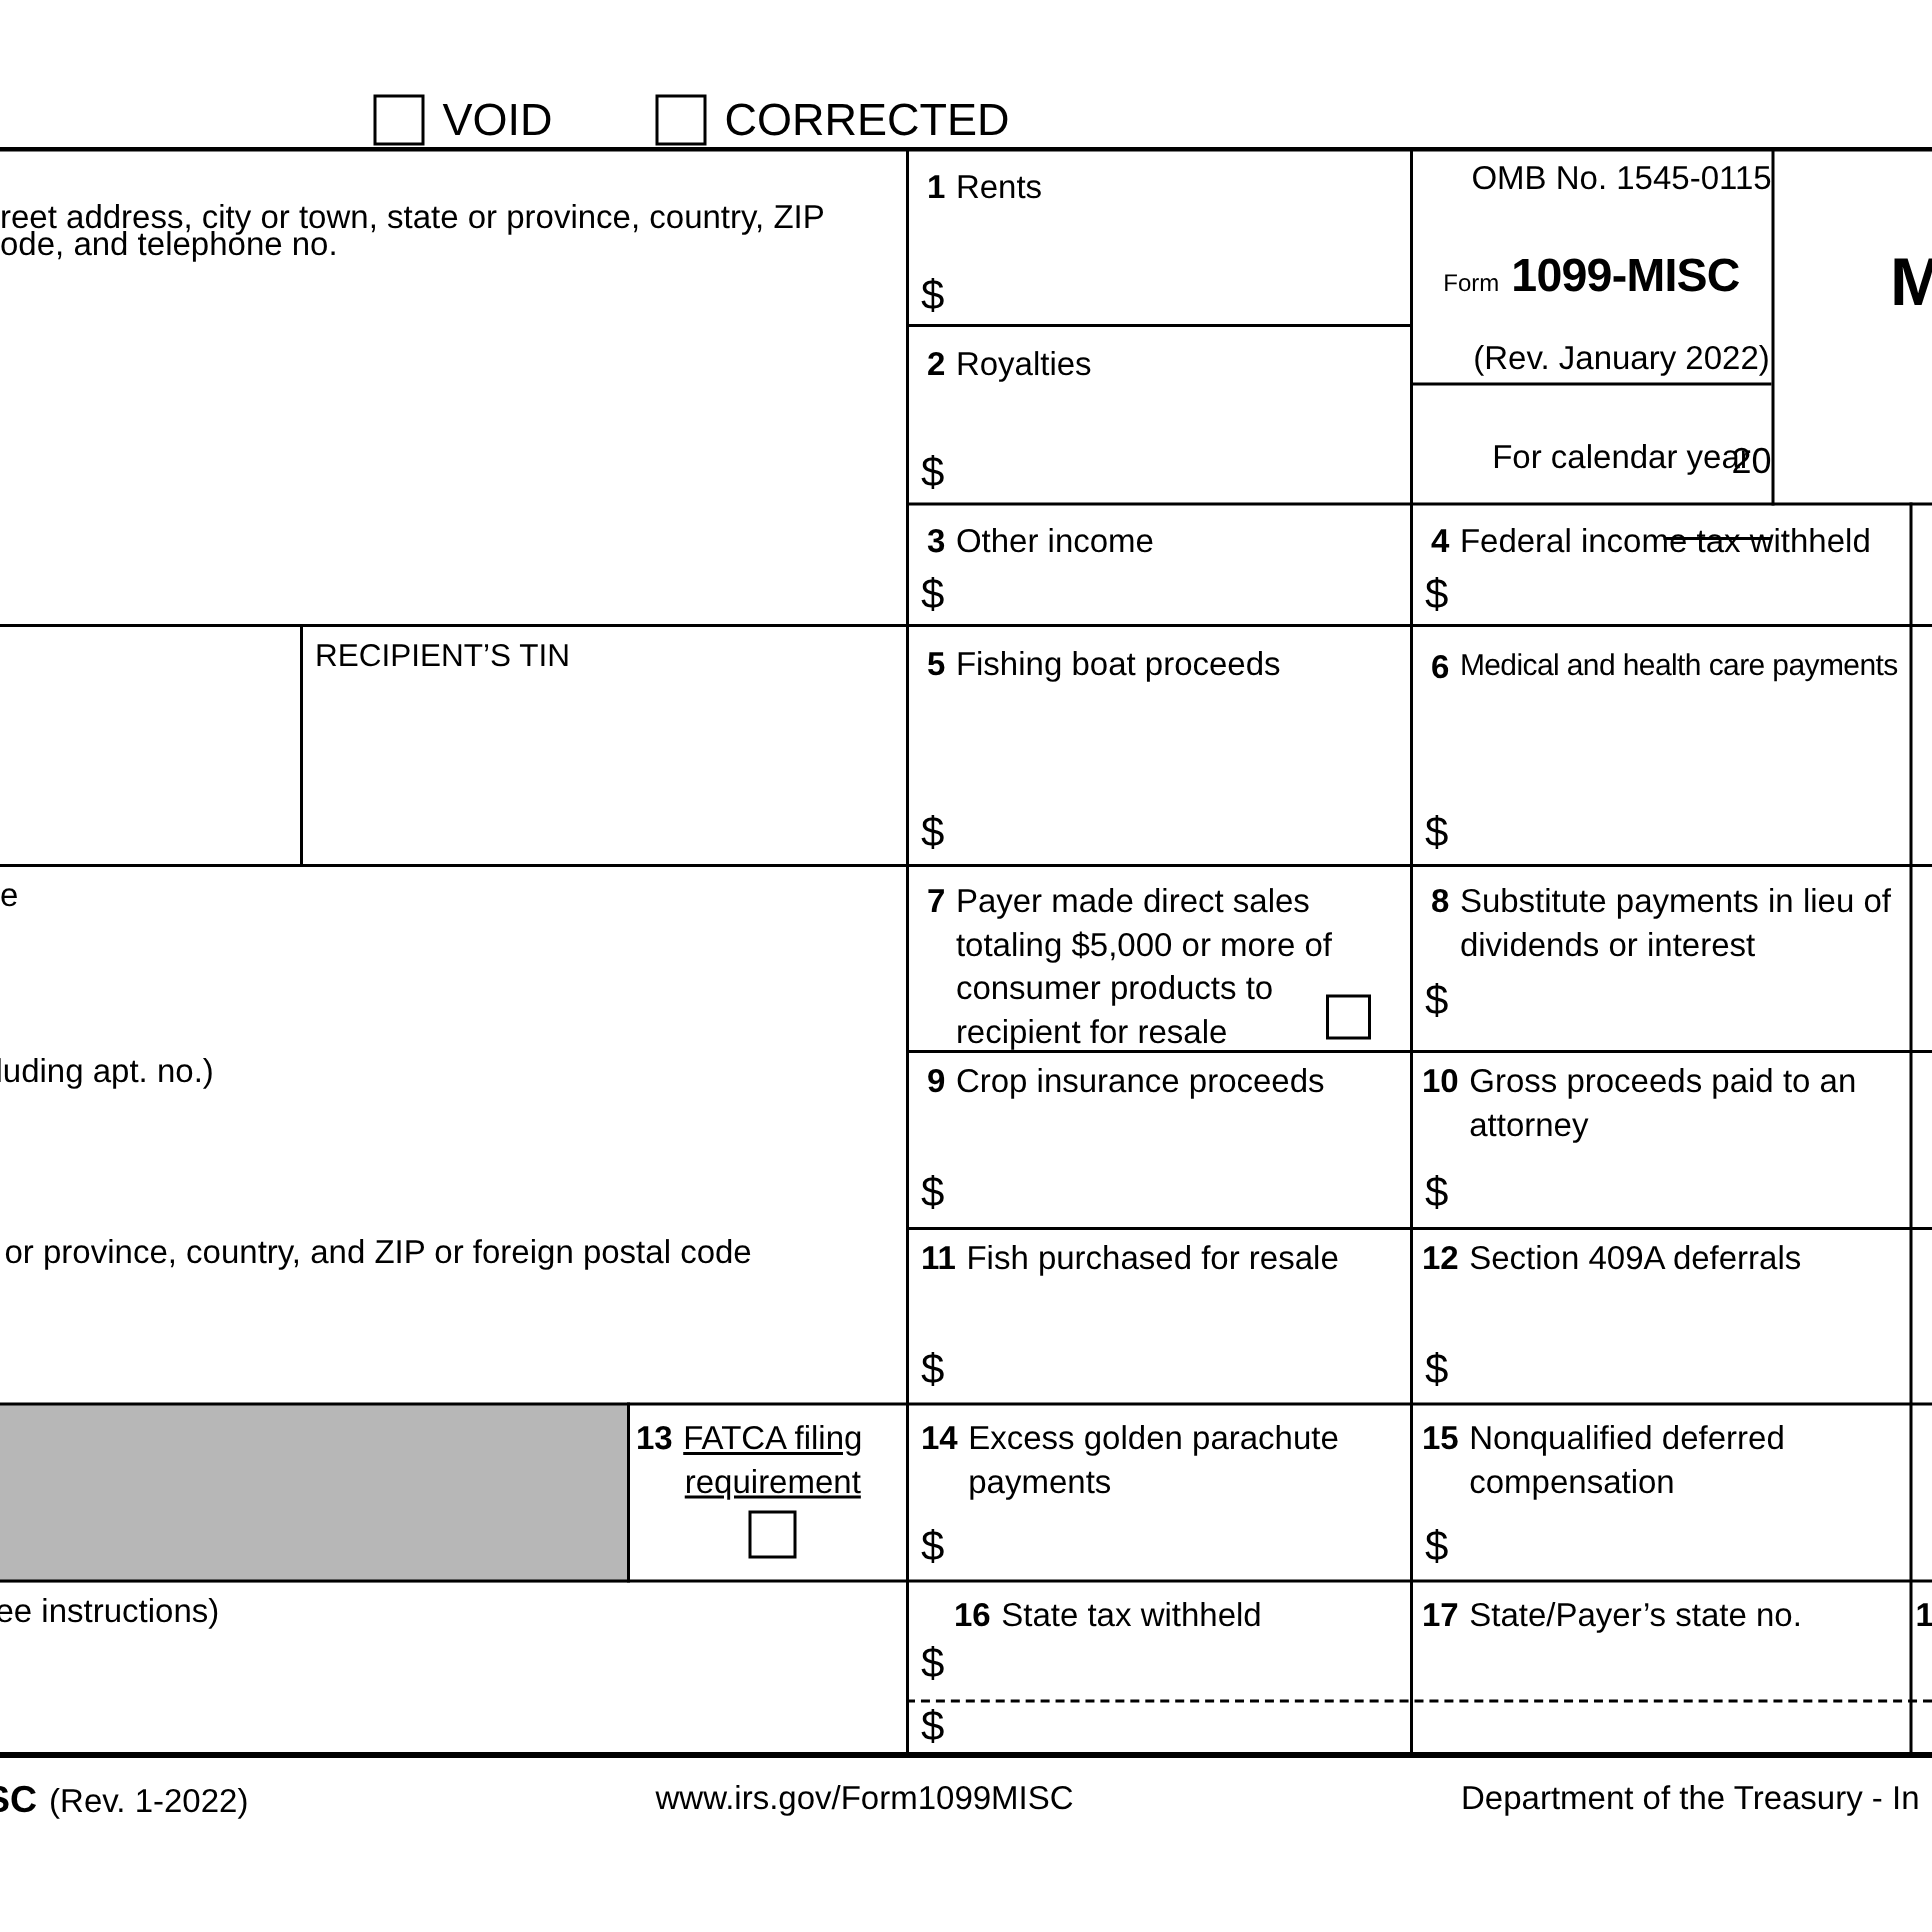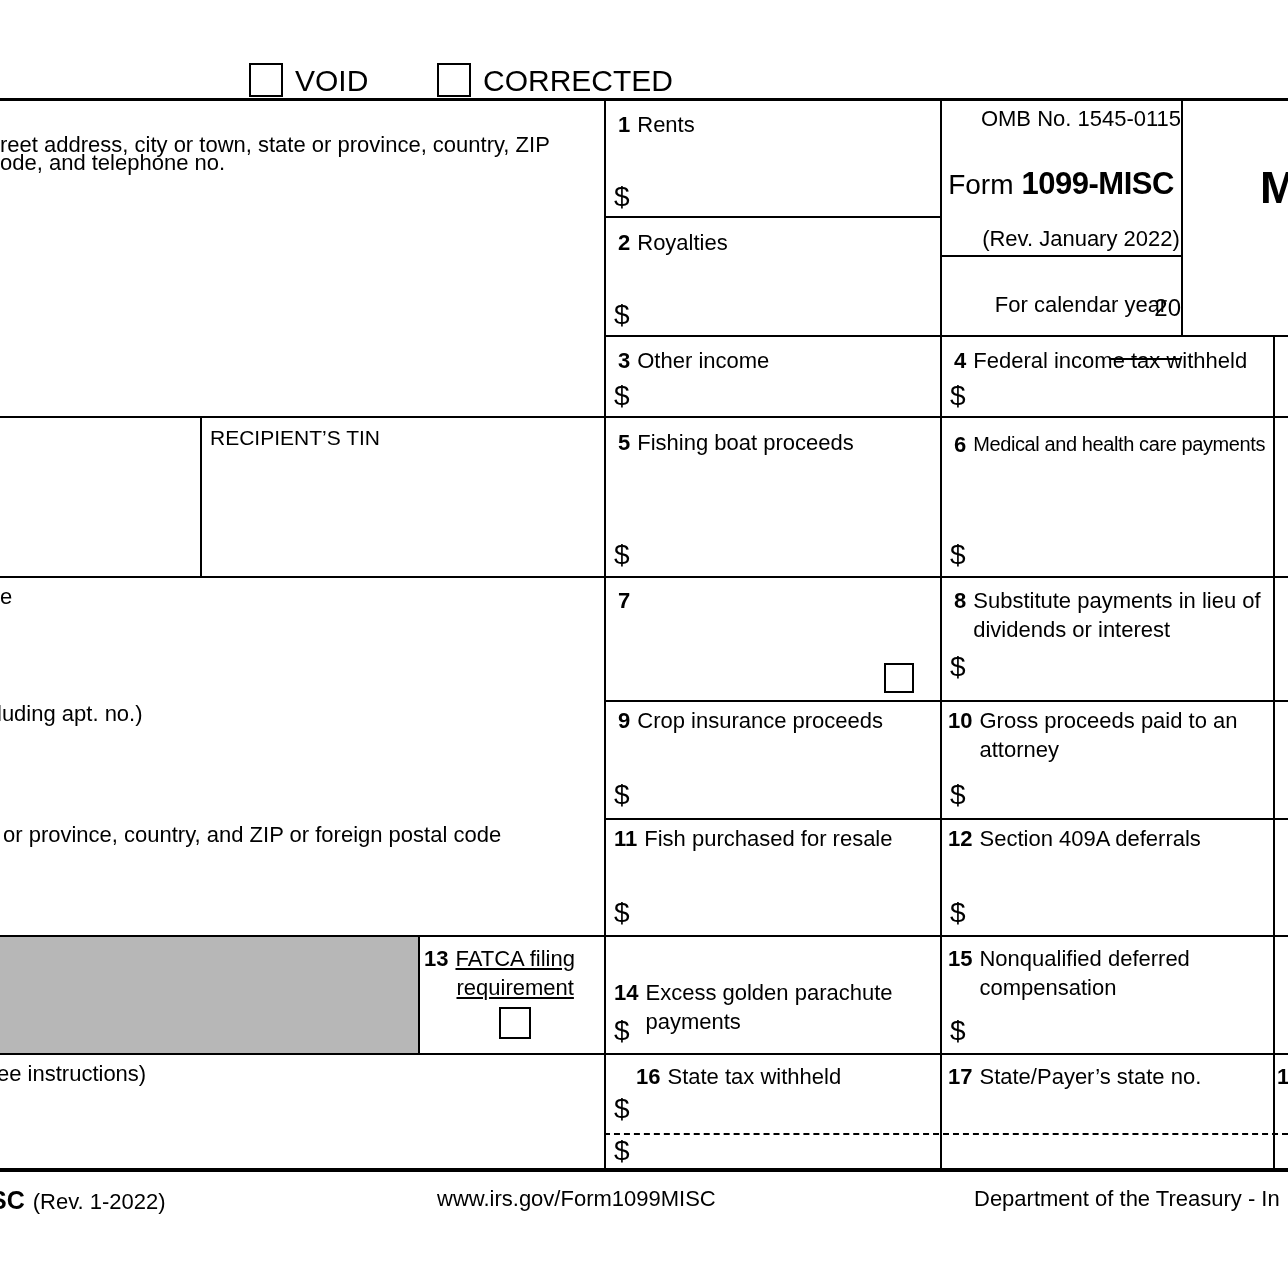--- a/index.html
+++ b/index.html
@@ -57,21 +57,21 @@
 <div class="vline" style="left:1181px;top:98px;height:239px;"></div>
 <div class="vline" style="left:1273px;top:335px;height:837px;"></div>
 <div class="vline" style="left:200px;top:416px;height:162px;"></div>
 <div class="vline" style="left:418px;top:935px;height:120px;"></div>
 
 <div class="frag" style="left:0;top:113px;margin-top:19px;">reet address, city or town, state or province, country, ZIP</div>
 <div class="frag" style="left:0;top:150px;">ode, and telephone no.</div>
 
 <div class="ombtext" style="top:106px;">OMB No. 1545-0115</div>
 <div class="abs" style="left:941px;top:166px;width:240px;display:flex;justify-content:center;align-items:baseline;gap:8px;">
-  <span style="font-size:28px;">Form</span>
+  <span style="font-size:16px;">Form</span>
   <span style="font-size:31px;font-weight:bold;letter-spacing:-0.5px;">1099-MISC</span>
 </div>
 <div class="ombtext" style="top:226px;">(Rev. January 2022)</div>
 <div class="ombtext" style="top:263px;margin-top:29px;">For calendar year</div>
 <div class="abs" style="left:941px;top:294px;width:240px;display:flex;justify-content:center;align-items:flex-end;gap:10px;flex-direction:column;">
   <span style="font-size:24px;">20</span>
   <span style="display:inline-block;width:72px;height:26px;border-bottom:2px solid #000;"></span>
 </div>
 
 <div class="abs" style="left:1260px;top:162px;font-size:45px;font-weight:bold;">M</div>
@@ -102,20 +102,24 @@
 <div class="lbl" style="left:618px;top:428px;width:300px;">
   <span class="num">5</span>
   <span class="txt">Fishing boat proceeds</span>
 </div>
 <div class="lbl cond" style="left:954px;top:430px;width:316px;">
   <span class="num">6</span>
   <span class="txt">Medical and health care payments</span>
 </div>
 <div class="lbl" style="left:618px;top:586px;width:300px;">
   <span class="num">7</span>
+  <span class="txt">Payer made direct sales
+totaling $5,000 or more of
+consumer products to
+recipient for resale</span>
 </div>
 <div class="cb" style="left:884px;top:663px;width:26px;height:26px;"></div>
 <div class="lbl" style="left:954px;top:586px;width:312px;">
   <span class="num">8</span>
   <span class="txt">Substitute payments in lieu of
 dividends or interest</span>
 </div>
 <div class="lbl" style="left:618px;top:706px;width:300px;">
   <span class="num">9</span>
   <span class="txt">Crop insurance proceeds</span>
@@ -132,21 +136,21 @@
 <div class="lbl" style="left:948px;top:824px;width:320px;">
   <span class="num">12</span>
   <span class="txt">Section 409A deferrals</span>
 </div>
 <div class="lbl centertxt" style="left:424px;top:944px;width:172px;">
   <span class="num">13</span>
   <span class="txt">FATCA filing
 requirement</span>
 </div>
 <div class="cb" style="left:499px;top:1007px;width:28px;height:28px;"></div>
-<div class="lbl" style="left:614px;top:944px;width:306px;margin-top:34px;">
+<div class="lbl" style="left:614px;top:944px;width:306px;">
   <span class="num">14</span>
   <span class="txt">Excess golden parachute
 payments</span>
 </div>
 <div class="lbl" style="left:948px;top:944px;width:320px;">
   <span class="num">15</span>
   <span class="txt">Nonqualified deferred
 compensation</span>
 </div>
 <div class="lbl" style="left:636px;top:1062px;width:306px;">

